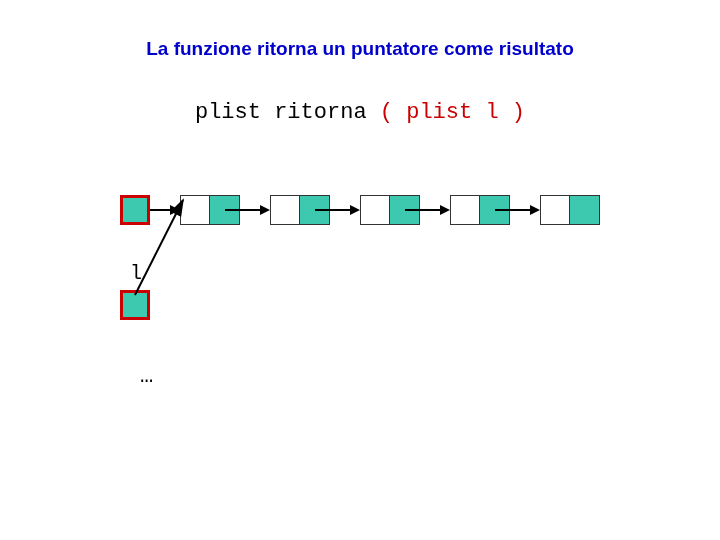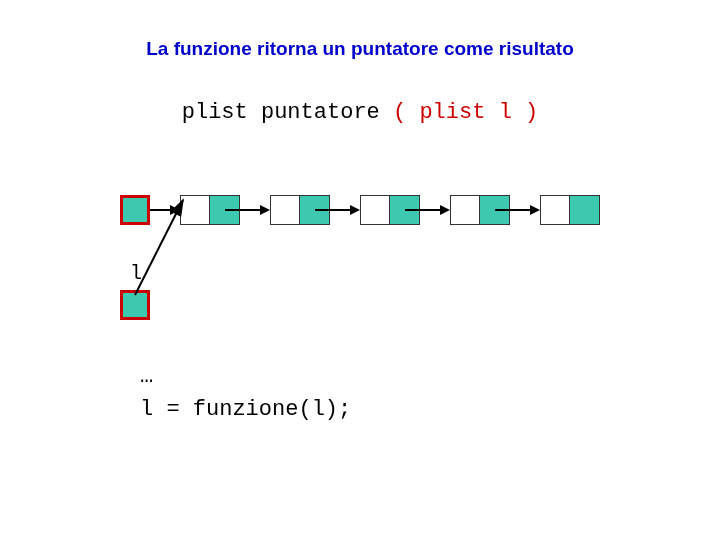--- a/index.html
+++ b/index.html
@@ -103,21 +103,21 @@
   }
 </style>
 </head>
 <body>
 
 <div class="title">La funzione ritorna un puntatore come risultato</div>
 
 <div class="signature">
   <span class="sig-black">plist</span>
   <span> </span>
-  <span class="sig-black">puntatore</span>
+  <span class="sig-black">ritorna</span>
   <span class="sig-red">(</span>
   <span class="sig-red">plist</span>
   <span> </span>
   <span class="sig-red">l</span>
   <span class="sig-red">)</span>
 </div>
 
 <div class="ptr-box" style="left:120px; top:195px;"></div>
 
 <div class="node" style="left:180px; top:195px;">
@@ -163,14 +163,13 @@
   <defs>
     <marker id="ah" markerWidth="10" markerHeight="10" refX="8" refY="3" orient="auto">
       <path d="M0,0 L0,6 L9,3 z" fill="#000"></path>
     </marker>
   </defs>
   <line x1="135" y1="295" x2="183" y2="200" stroke="#000" stroke-width="2" marker-end="url(#ah)"></line>
 </svg>
 
 <div class="code-block">
   <div>…</div>
-  <div>l = funzione(l);</div>
 </div>
 
 </body></html>

